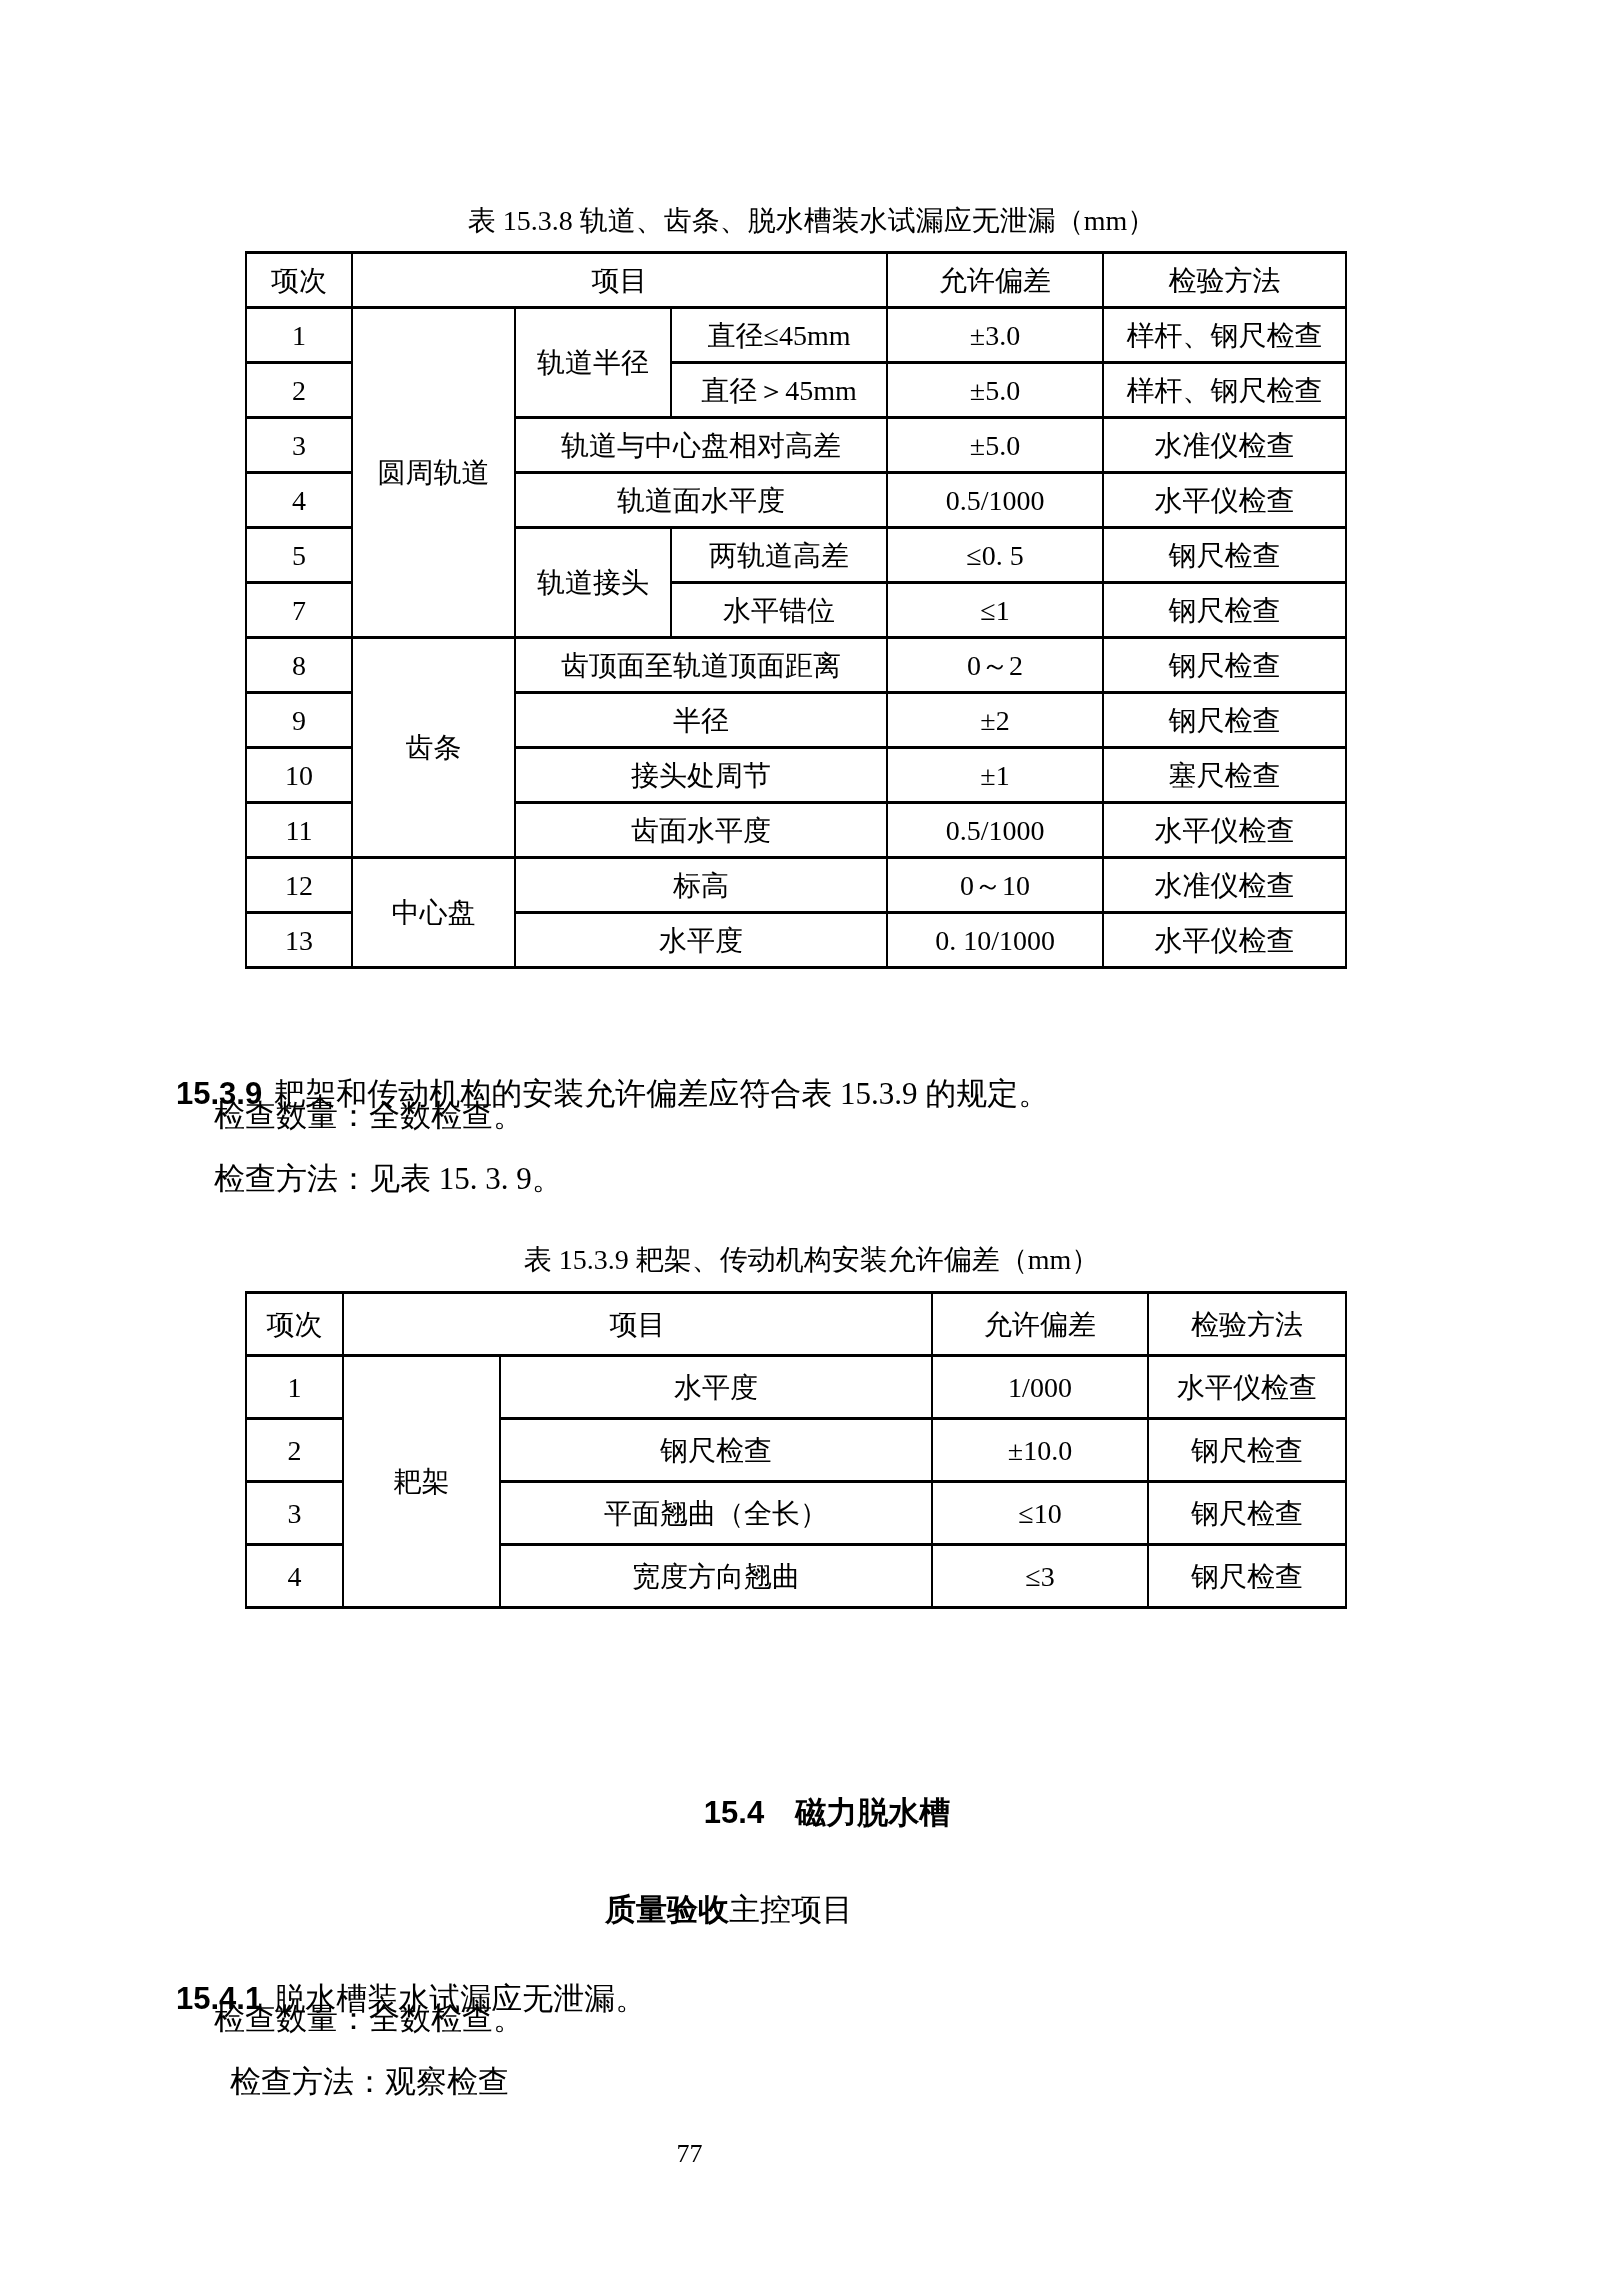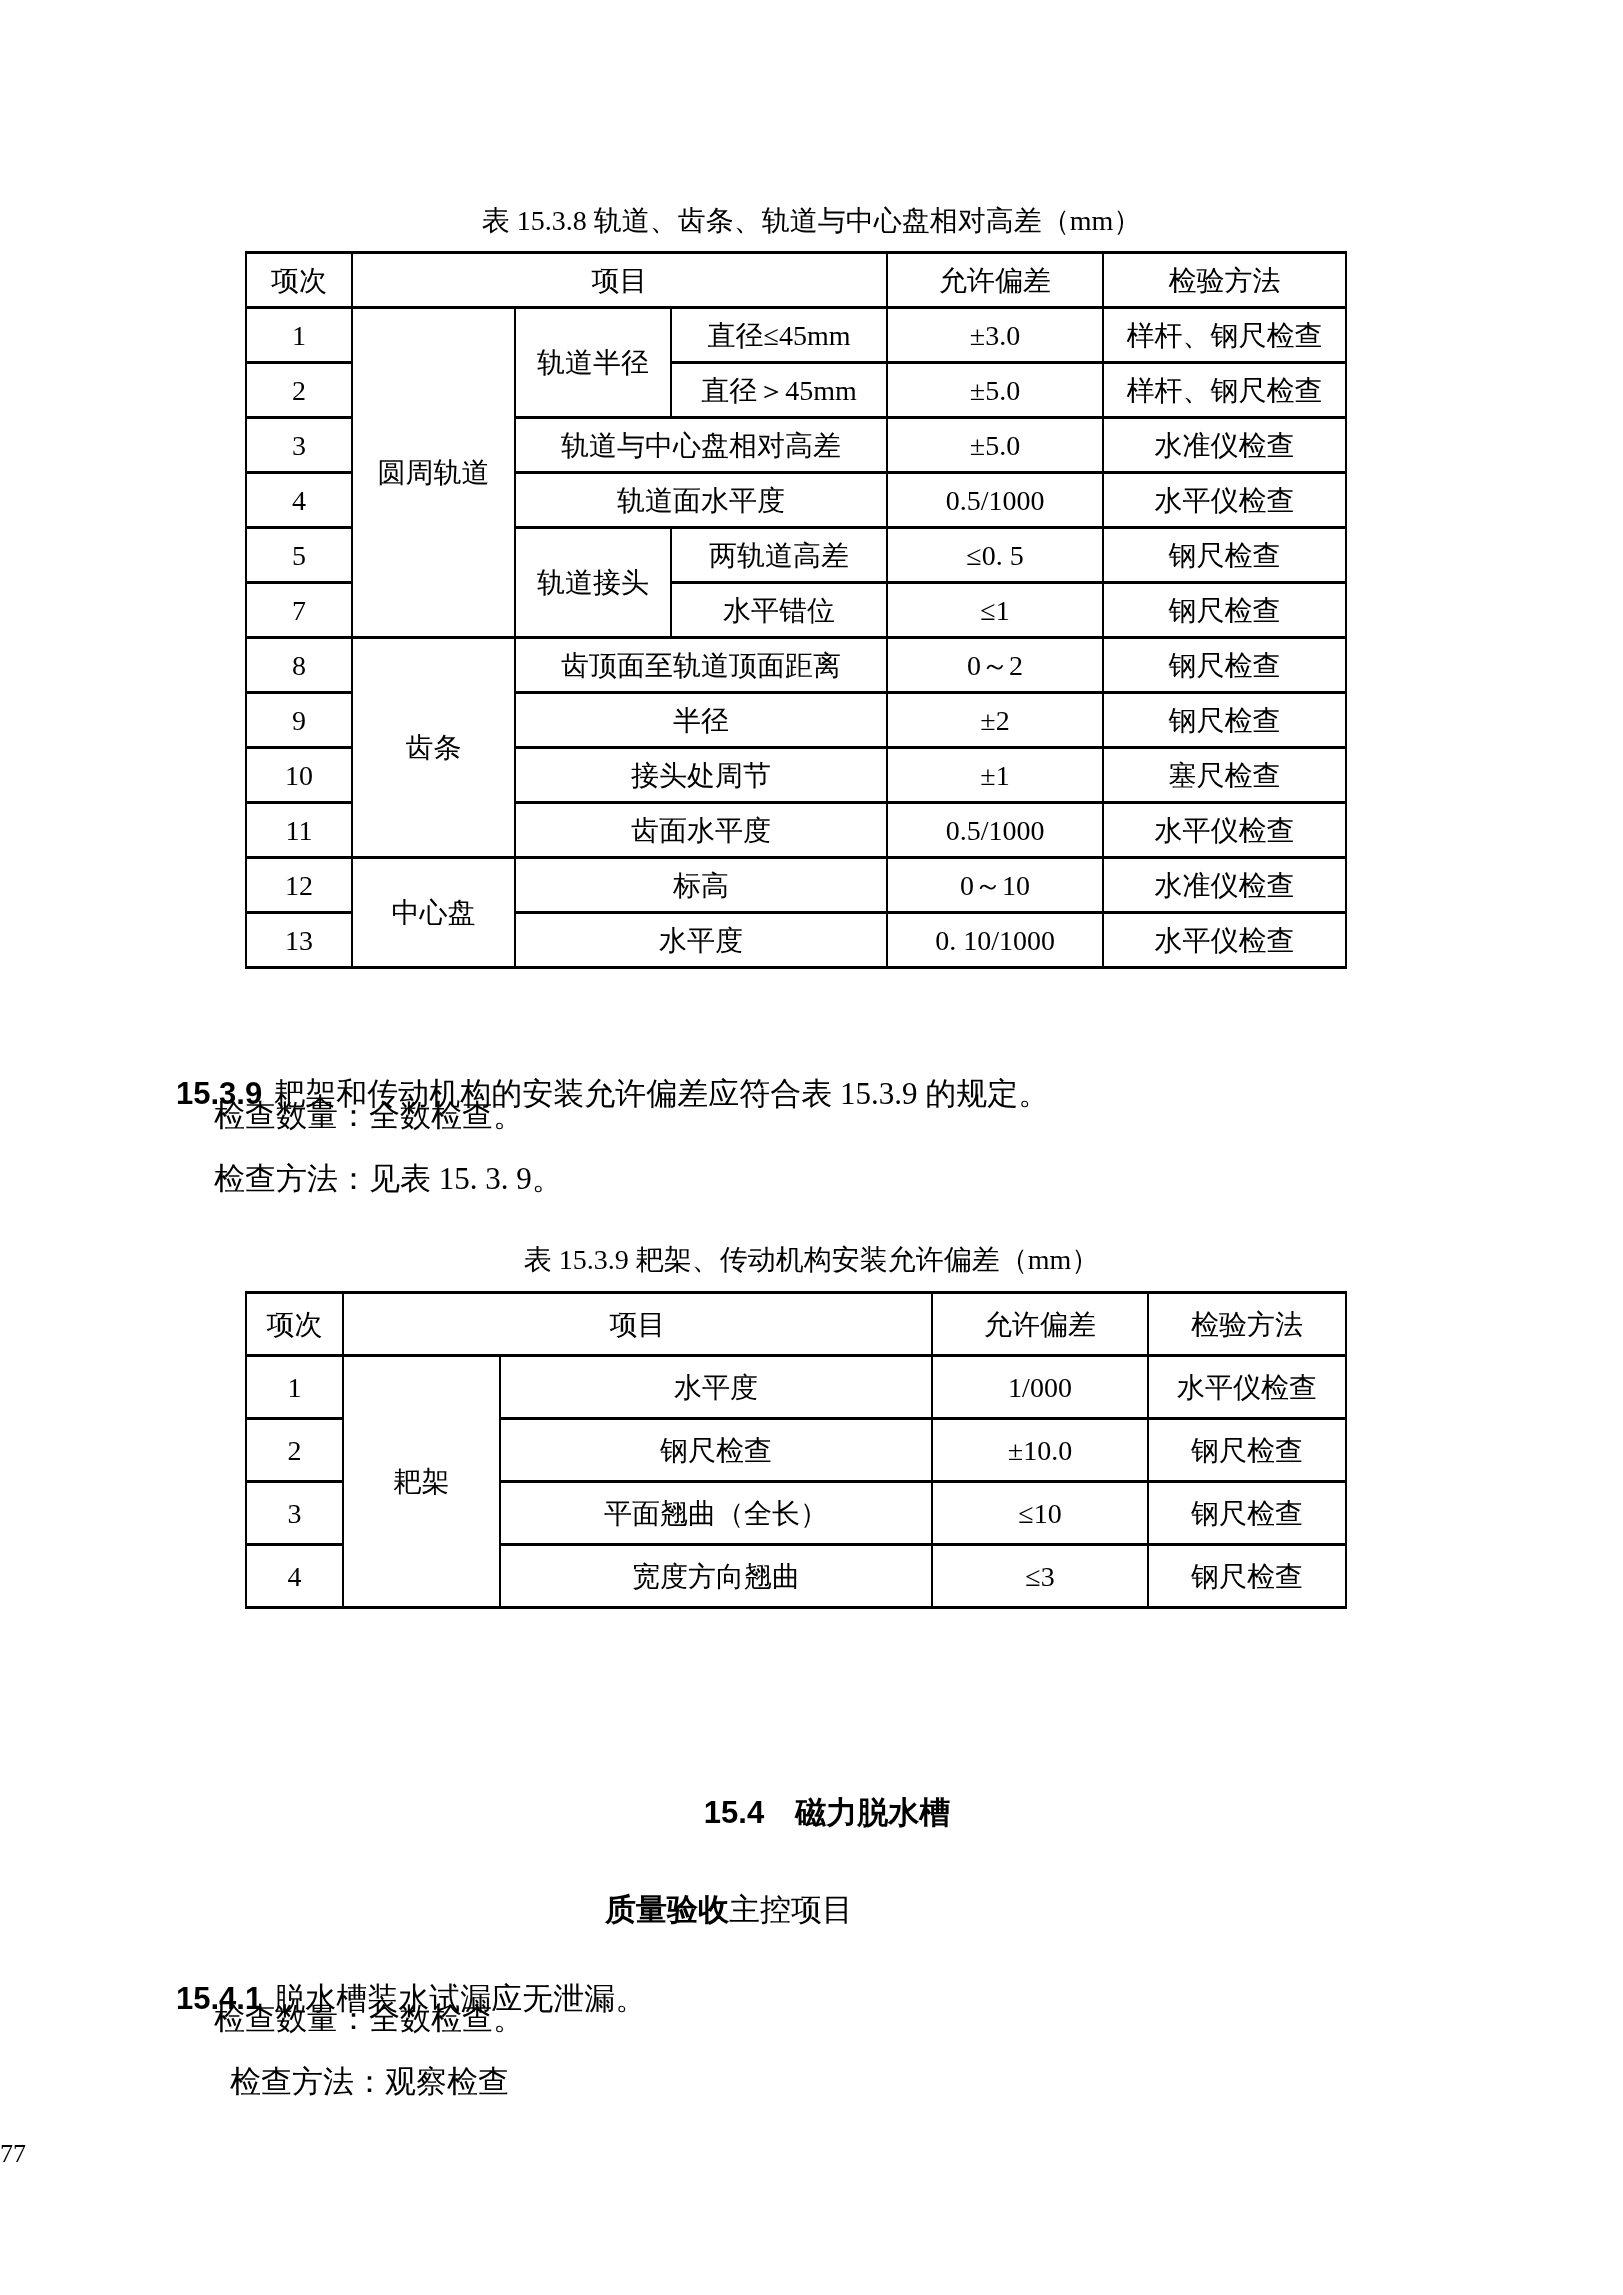--- a/index.html
+++ b/index.html
@@ -80,30 +80,31 @@
     text-align: center;
     font-size: 31px;
     line-height: 41px;
     white-space: pre;
   }
   .h-sub .sub-bold { font-weight: bold; }
   .page-no {
     position: absolute;
     left: 0;
     width: 1379px;
+    text-align: center;
     font-size: 26px;
     line-height: 33px;
   }
 </style>
 </head>
 <body>
 
 <div class="page">
 
-  <div class="tbl-title" style="top:204px">表 15.3.8 轨道、齿条、轨道与中心盘相对高差（mm）</div>
+  <div class="tbl-title" style="top:204px">表 15.3.8 轨道、齿条、脱水槽装水试漏应无泄漏（mm）</div>
 
   <table class="tbl tbl1" style="top:251px">
     <colgroup>
       <col style="width:106px">
       <col style="width:163px">
       <col style="width:156px">
       <col style="width:216px">
       <col style="width:216px">
       <col style="width:243px">
     </colgroup>

